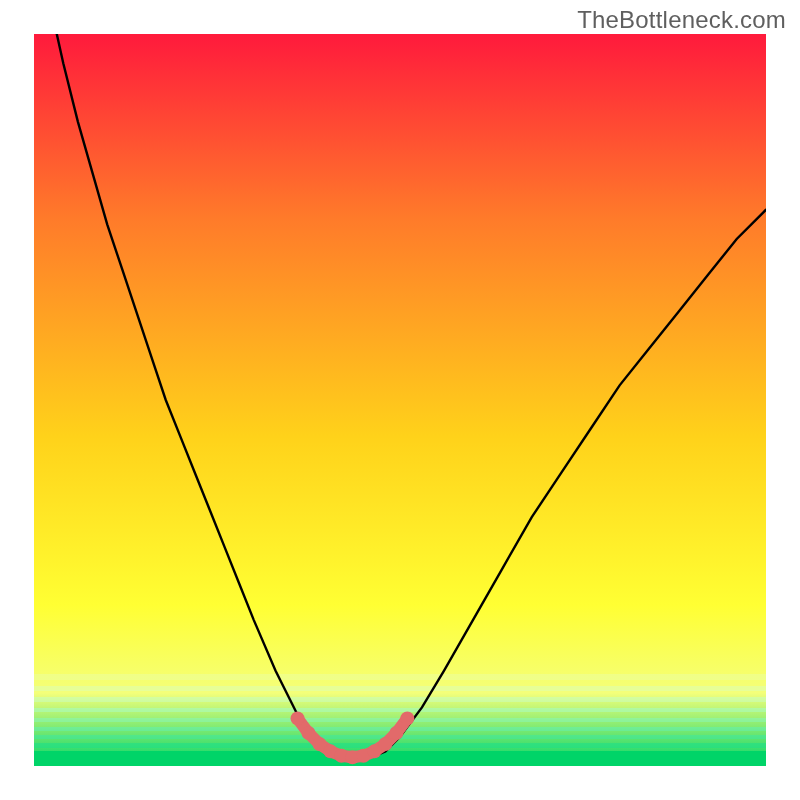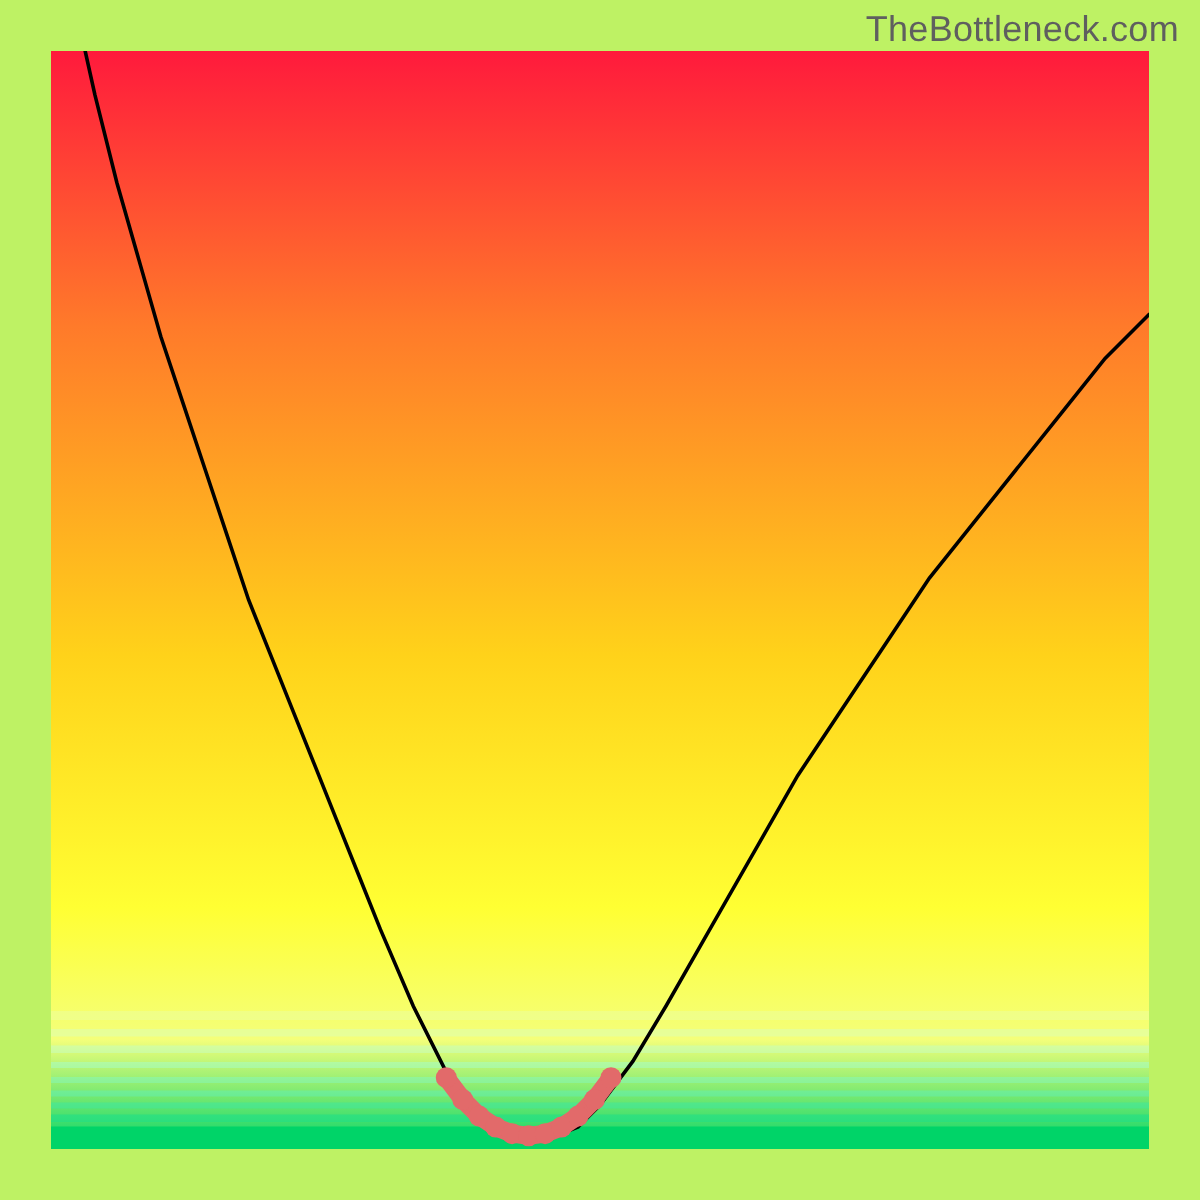--- a/index.html
+++ b/index.html
@@ -8,21 +8,21 @@
     width: 800px;
     height: 800px;
     background: #000;
     overflow: hidden;
     font-family: Arial, Helvetica, sans-serif;
   }
   .frame {
     position: relative;
     width: 800px;
     height: 800px;
-    background: #bef264;
+    background: #ffffff;
   }
   .watermark {
     position: absolute;
     top: 6px;
     right: 14px;
     color: #5f5f5f;
     font-size: 24px;
     font-weight: 500;
     letter-spacing: 0.2px;
     z-index: 5;

